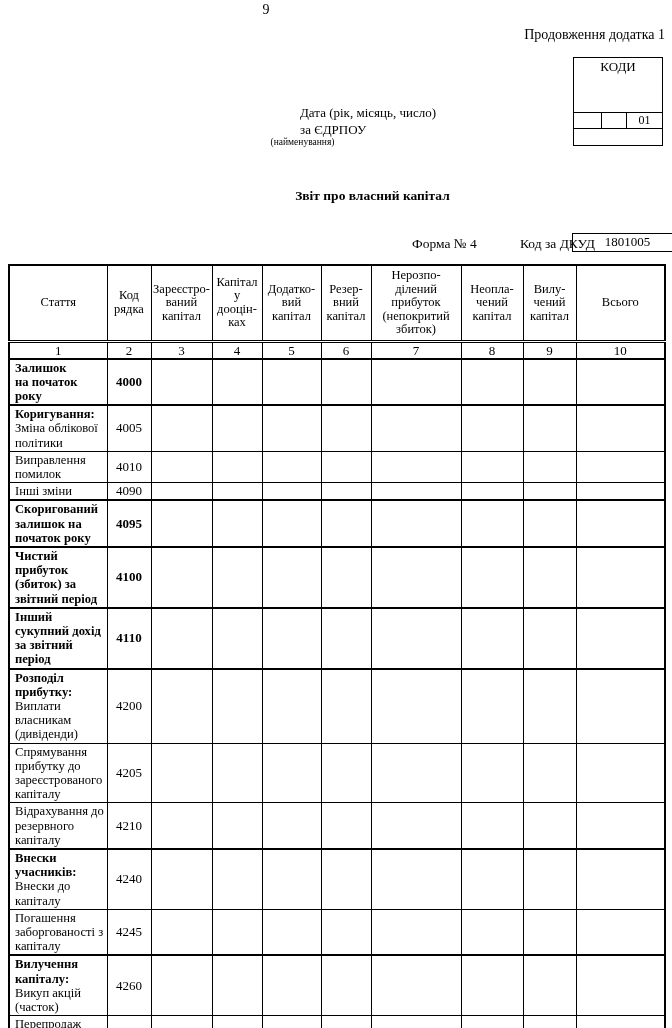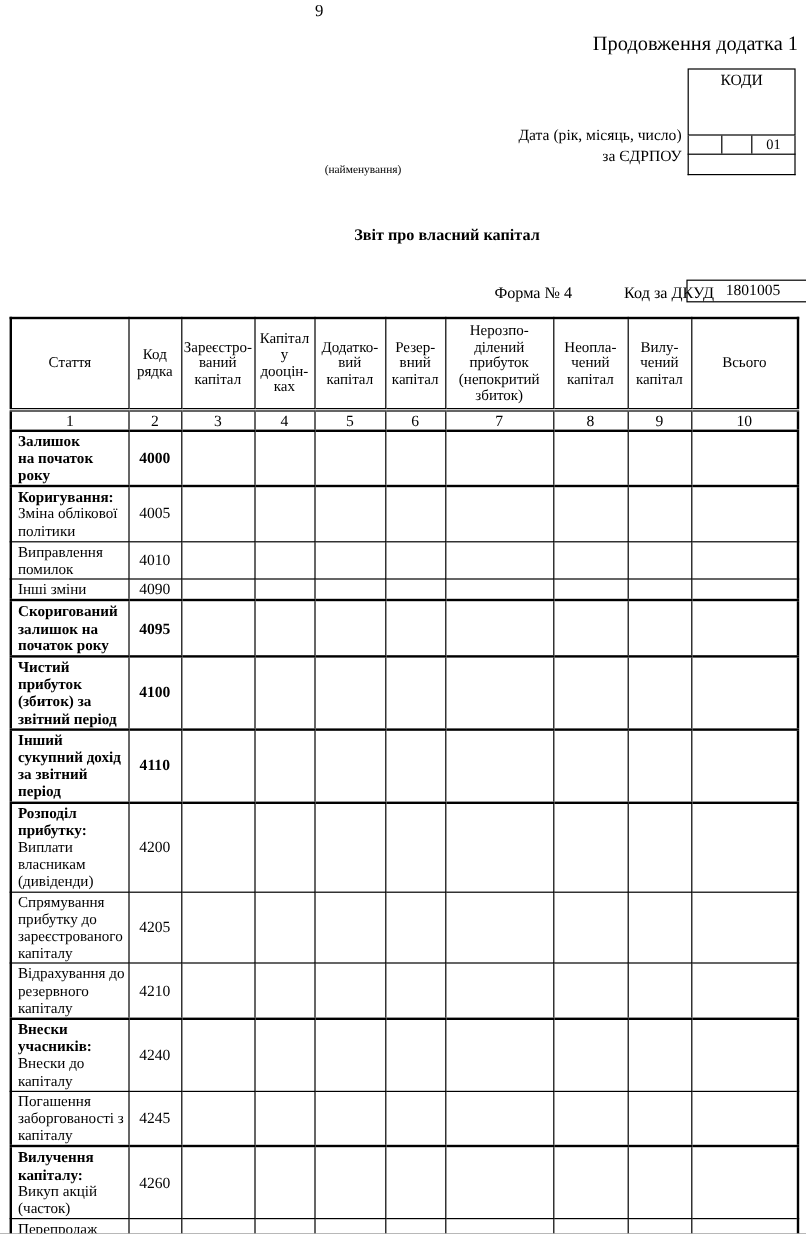--- a/index.html
+++ b/index.html
@@ -1,27 +1,27 @@
 <!DOCTYPE html>
 <html><head>
 <meta charset="utf-8">
 <style>
   * { margin:0; padding:0; box-sizing:border-box; }
   html,body { background:#888; }
   body { font-family:"Liberation Serif","DejaVu Serif",serif; color:#000; }
   .page { position:relative; width:672px; height:1028px; background:#fff; overflow:hidden; margin:0 auto; }
 
   .page-number { position:absolute; top:2px; left:0; width:532px; text-align:center; font-size:14px; }
-  .appendix-note { position:absolute; top:27px; right:7px; font-size:17px; }
+  .appendix-note { position:absolute; top:27px; right:7px; font-size:14px; }
 
   .enterprise-line { position:absolute; top:119px; left:25px; font-size:13px; }
   .fill-line { display:inline-block; width:372px; height:14px; border-bottom:1px solid #000; margin-left:3px; vertical-align:bottom; }
   .enterprise-caption { position:absolute; top:137px; left:115px; width:375px; text-align:center; font-size:9.5px; }
 
-  .date-labels { position:absolute; top:104px; left:300px; width:268px; text-align:right; font-size:13px; line-height:17px; }
+  .date-labels { position:absolute; top:104px; left:300px; width:268px; font-size:13px; line-height:17px; }
 
   .kody-box { position:absolute; top:57px; left:573px; width:90px; font-size:13px; }
   .kody-title { border:1px solid #000; height:56px; text-align:center; padding-top:1px; }
   .kody-daterow { display:flex; height:16px; border-left:1px solid #000; border-right:1px solid #000; border-bottom:1px solid #000; font-size:12px; }
   .kody-daterow .cell { border-right:1px solid #000; text-align:center; line-height:15px; }
   .cell-y { width:28px; } .cell-m { width:25px; } .cell-d { flex:1; border-right:none !important; }
   .kody-edrpou { border:1px solid #000; border-top:none; height:17px; }
 
   .title-block { position:absolute; top:187px; left:230px; width:285px; text-align:center; font-weight:bold; font-size:13.5px; line-height:17px; }
 

